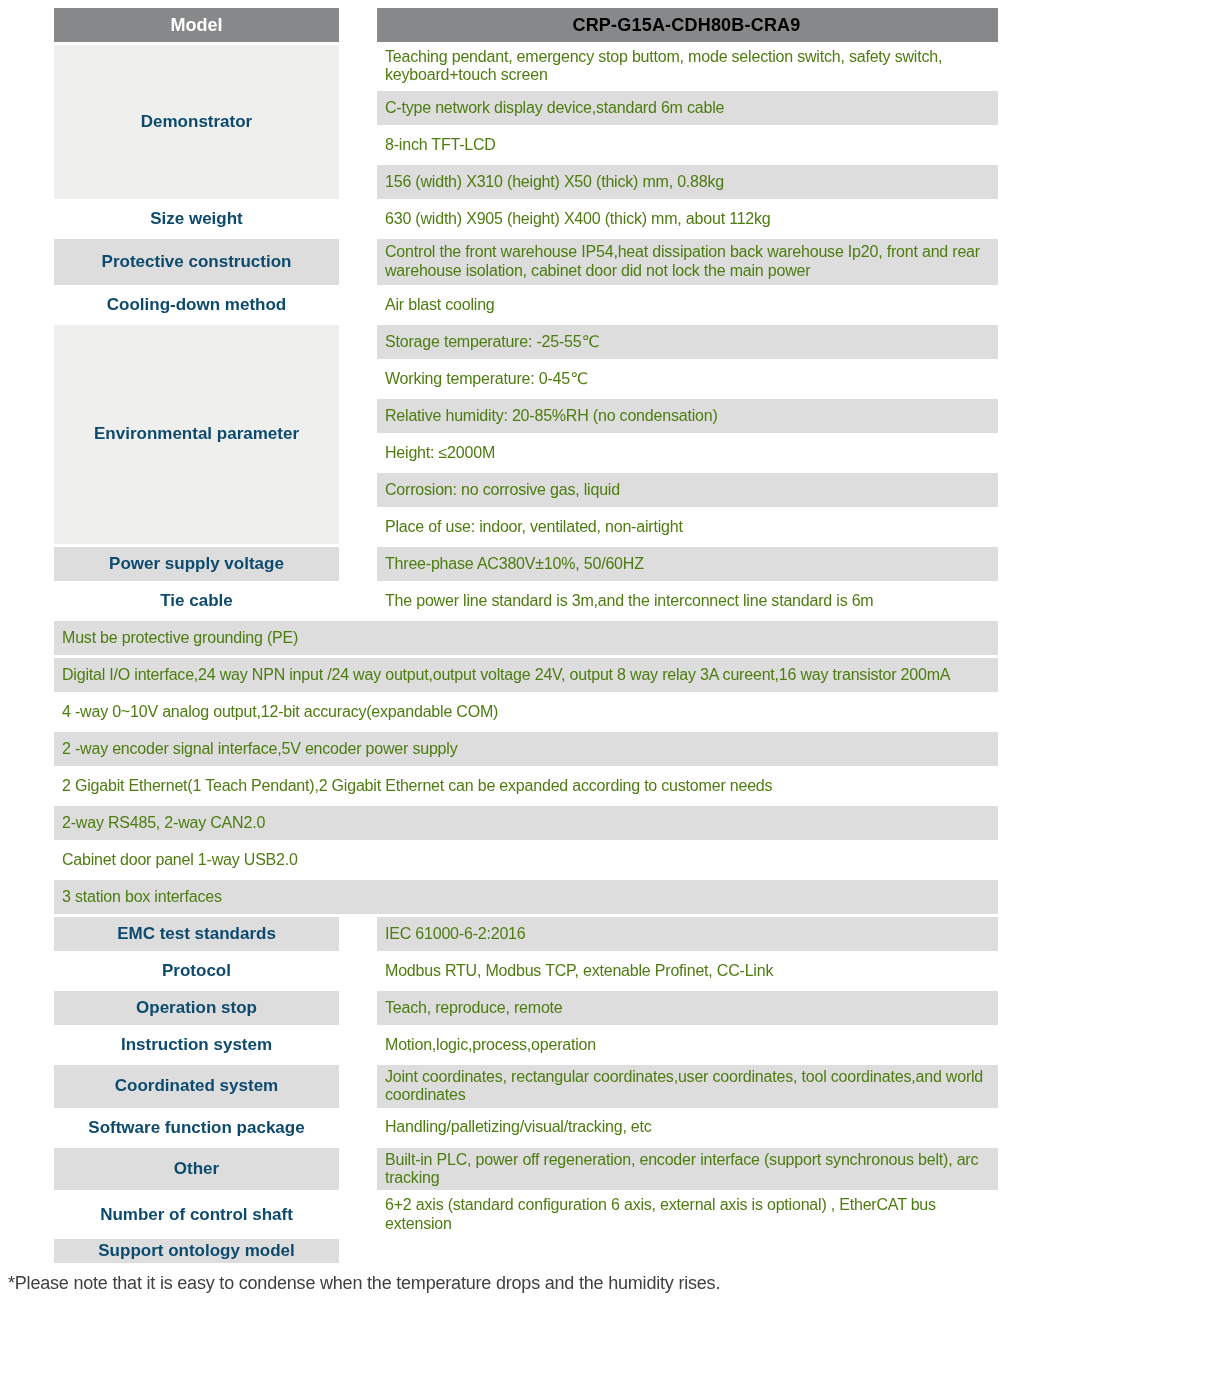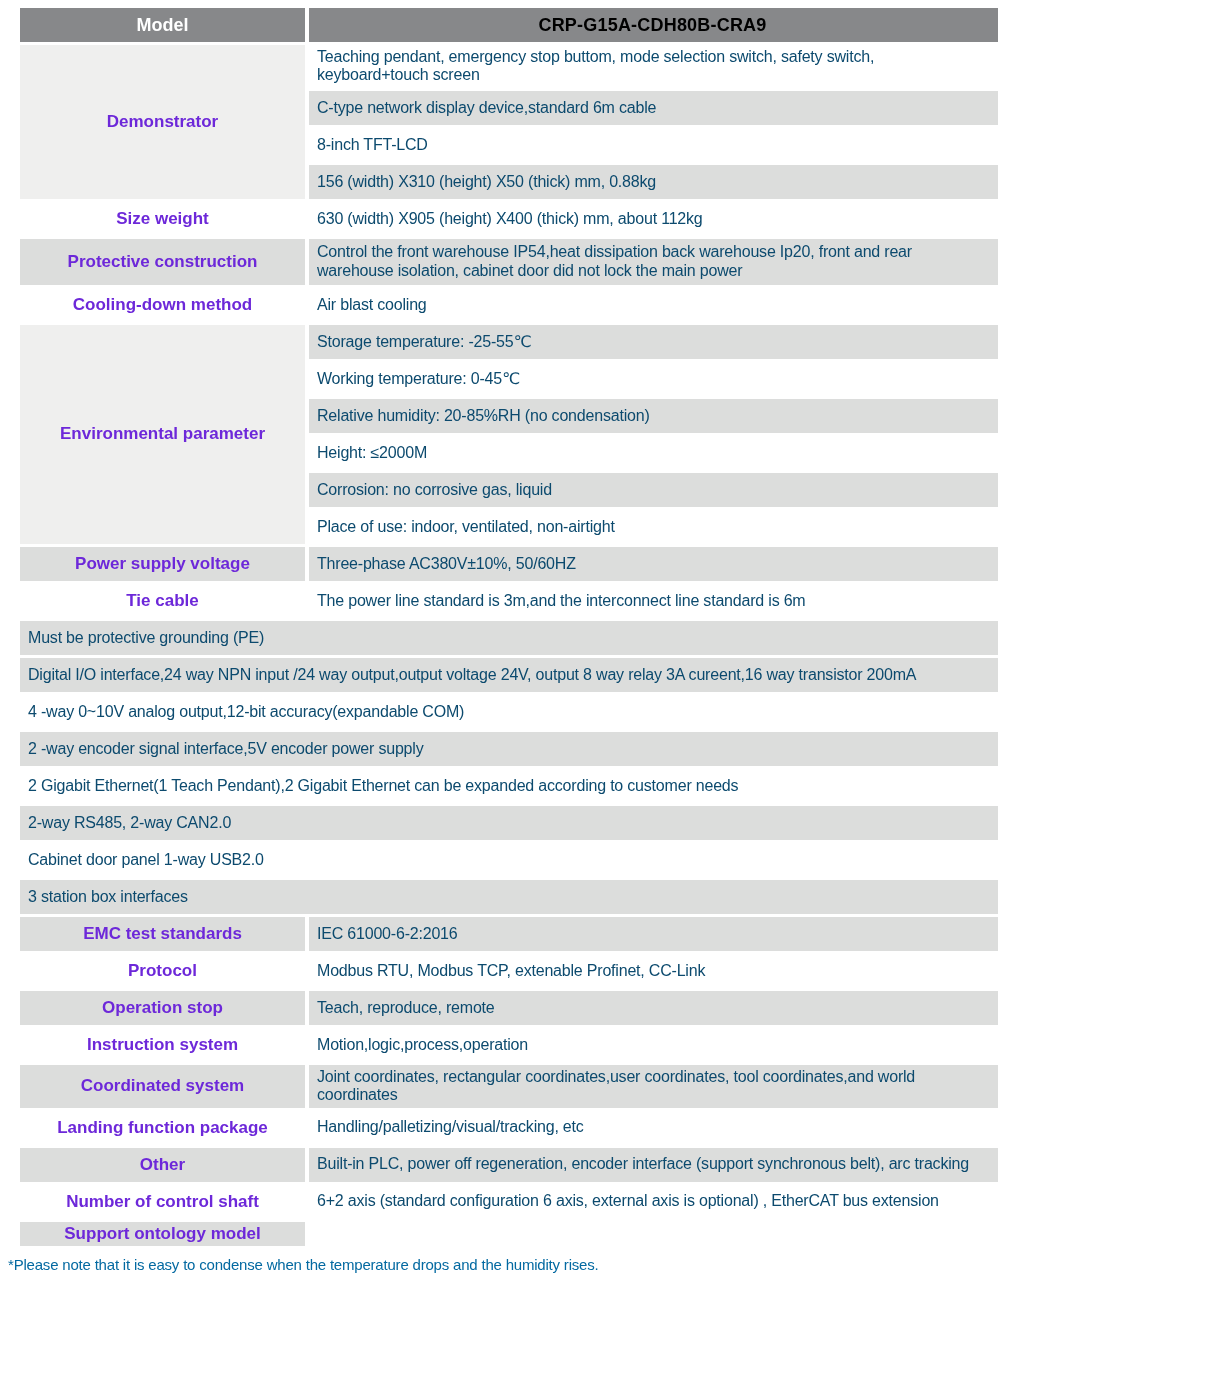--- a/index.html
+++ b/index.html
@@ -22,44 +22,45 @@
     flex-direction: column;
     gap: 3px;
   }
   .band {
     display: flex;
     gap: 4px;
   }
   .cell {
     display: flex;
     align-items: center;
+    margin-left: 34px;
   }
   .label-cell {
     flex: 0 0 285px;
     justify-content: center;
     text-align: center;
     font-weight: bold;
     font-size: 17px;
-    color: #6d28d9;
+    color: #0c4a6e;
     padding: 2px 6px;
   }
   .rows {
     flex: 1 1 auto;
     display: flex;
     flex-direction: column;
     gap: 3px;
   }
   .value-cell {
     flex: 1 1 auto;
     font-size: 16px;
     letter-spacing: -0.2px;
     line-height: 1.15;
     padding: 3px 10px 3px 8px;
     min-height: 34px;
-    color: #0c4a6e;
+    color: #4d7c0f;
   }
   .header-band .cell {
     min-height: 34px;
     background: #87888a;
     color: #ffffff;
     font-weight: bold;
   }
   .header-band .label-cell { font-size: 18px; color: #ffffff; }
   .header-band .value-cell {
     justify-content: center;
@@ -67,22 +68,22 @@
     letter-spacing: 0.2px;
     color: #000000;
   }
   .white { background: #ffffff; }
   .gray  { background: #dcdddc; }
   .span-bg { background: #efefee; }
   .tall  { min-height: 42px; }
   .tall3 { min-height: 46px; }
   .footnote {
     margin: 10px 0 8px -12px;
-    font-size: 15px;
-    color: #0369a1;
+    font-size: 18px;
+    color: #404040;
     letter-spacing: -0.2px;
   }
 </style>
 </head>
 <body>
 
 <div class="page">
   <div class="spec-table">
 
     <div class="band header-band">
@@ -196,21 +197,21 @@
     </div>
 
     <div class="band">
       <div class="cell label-cell gray">Coordinated system</div>
       <div class="rows">
         <div class="cell value-cell gray">Joint coordinates, rectangular coordinates,user coordinates, tool coordinates,and world coordinates</div>
       </div>
     </div>
 
     <div class="band">
-      <div class="cell label-cell white">Landing function package</div>
+      <div class="cell label-cell white">Software function package</div>
       <div class="rows">
         <div class="cell value-cell white">Handling/palletizing/visual/tracking, etc</div>
       </div>
     </div>
 
     <div class="band">
       <div class="cell label-cell gray">Other</div>
       <div class="rows">
         <div class="cell value-cell gray">Built-in PLC, power off regeneration, encoder interface (support synchronous belt), arc tracking</div>
       </div>

